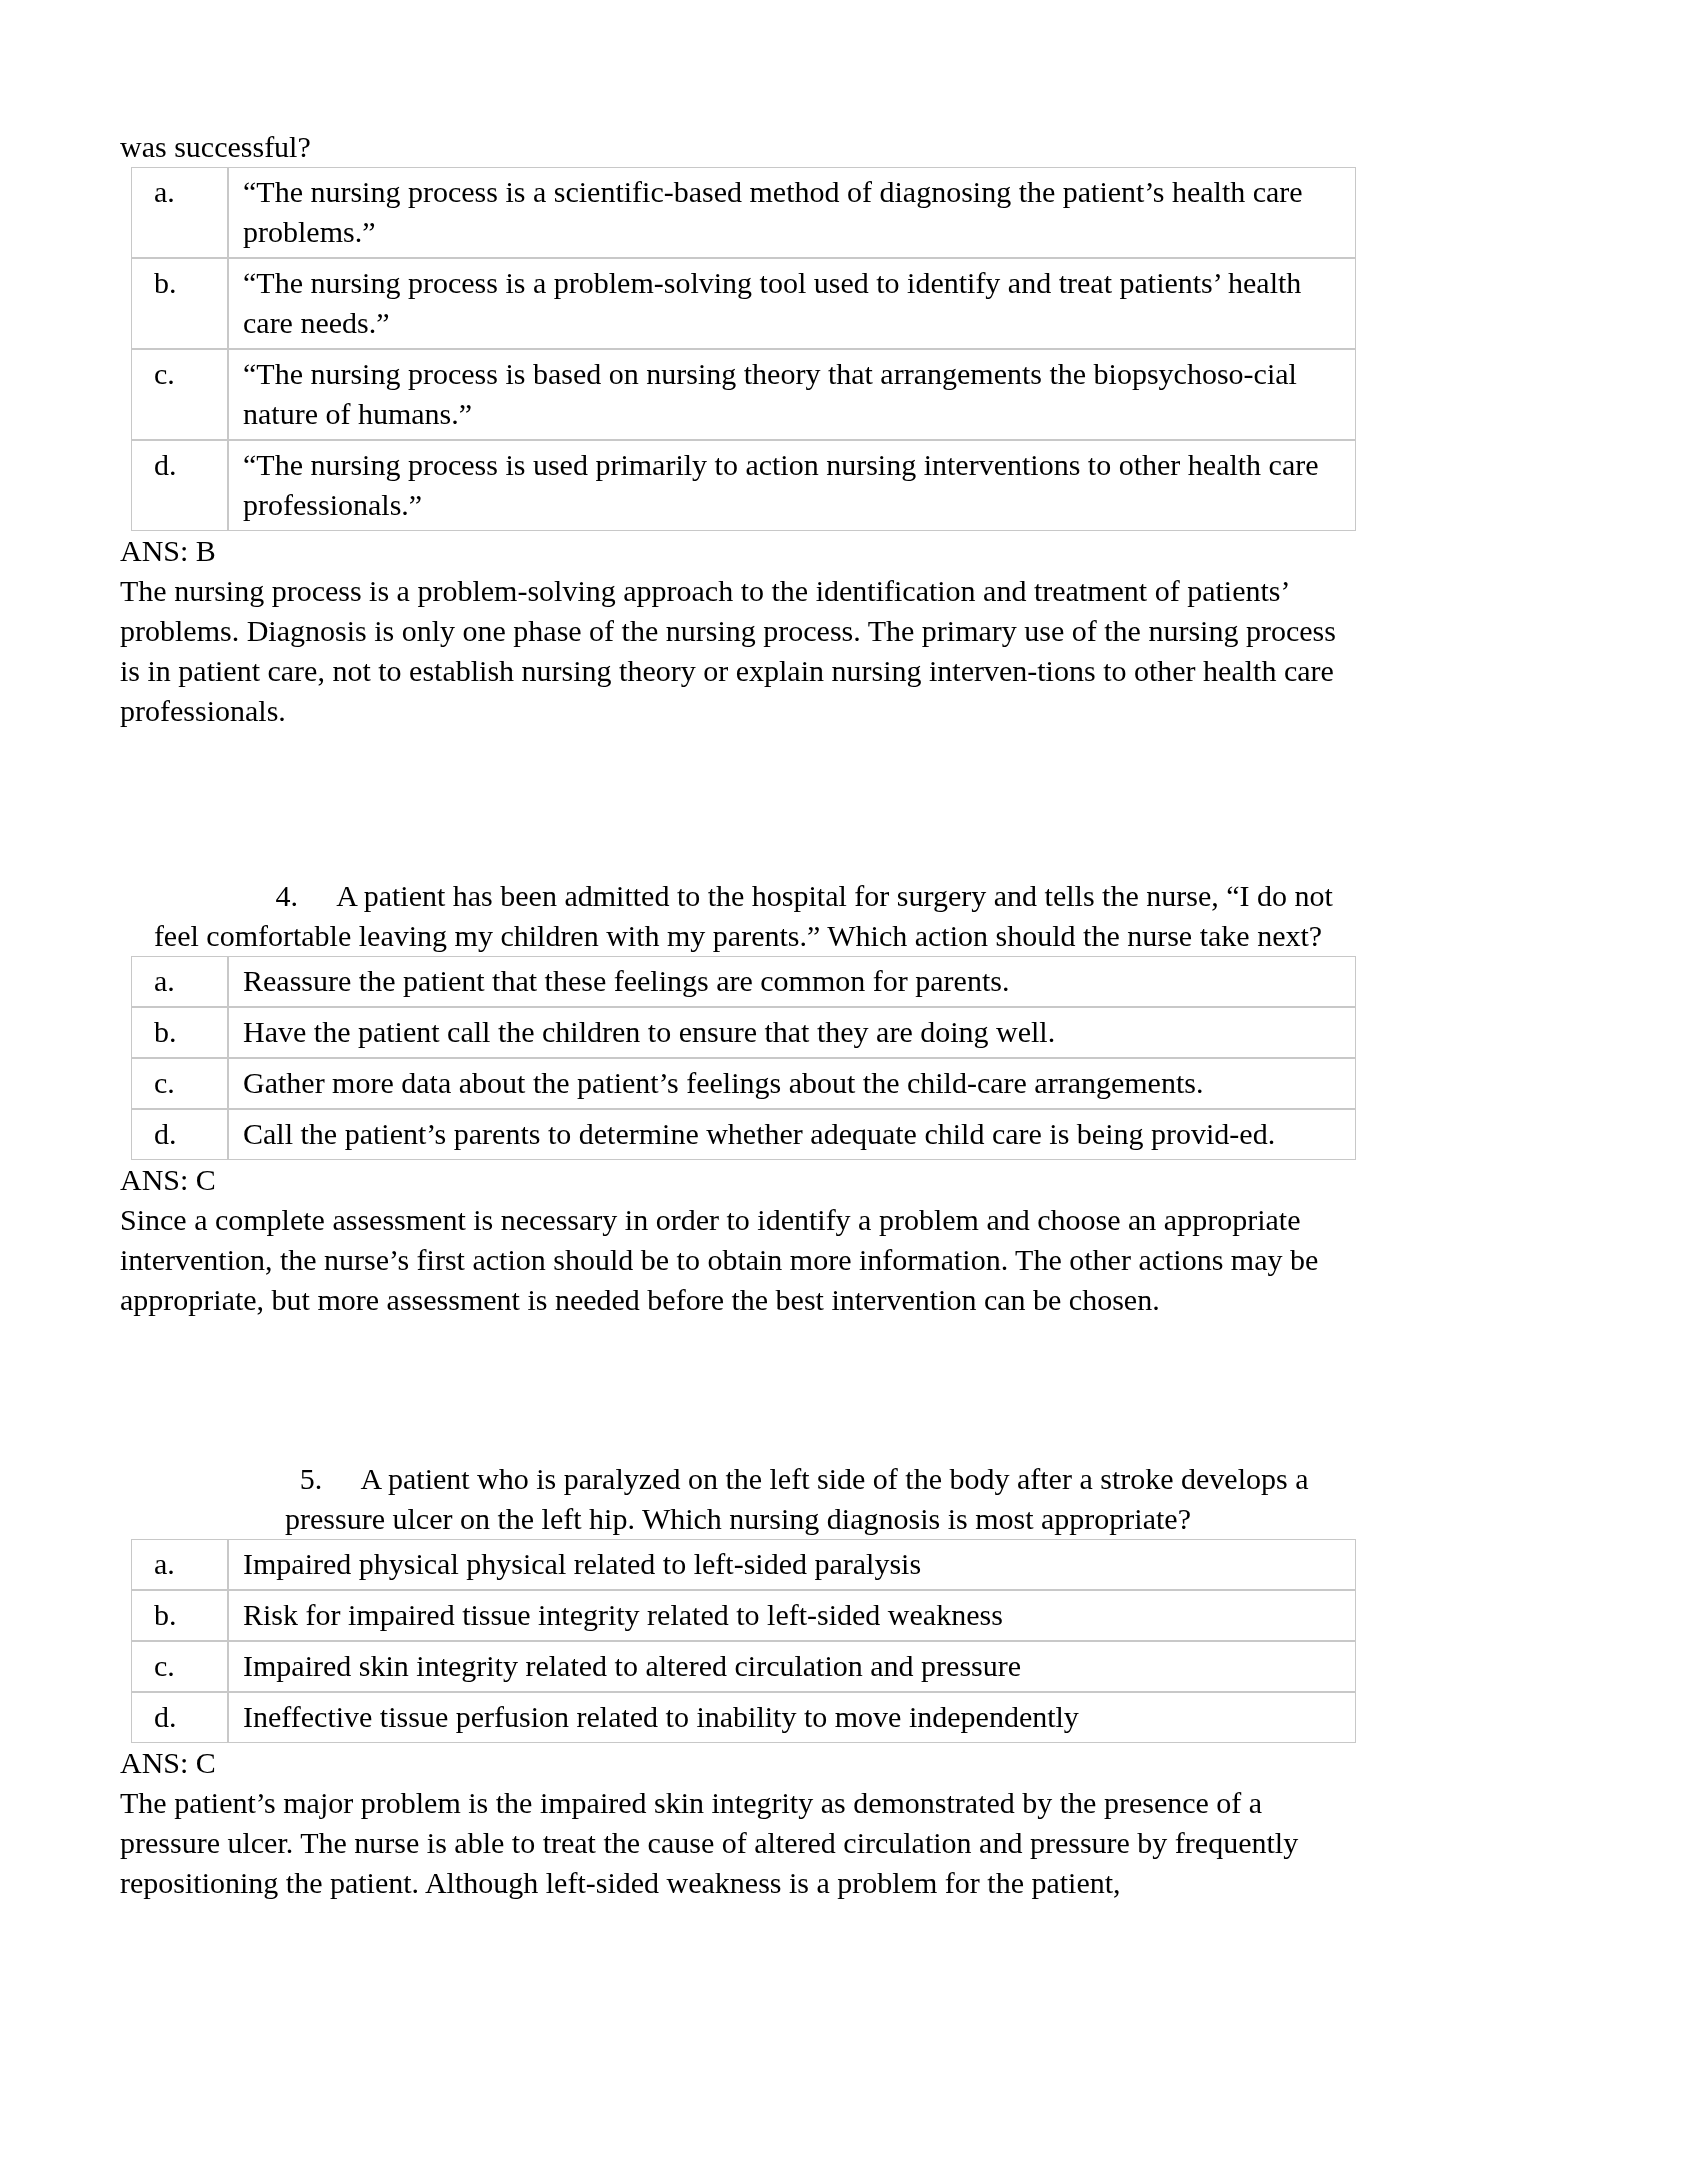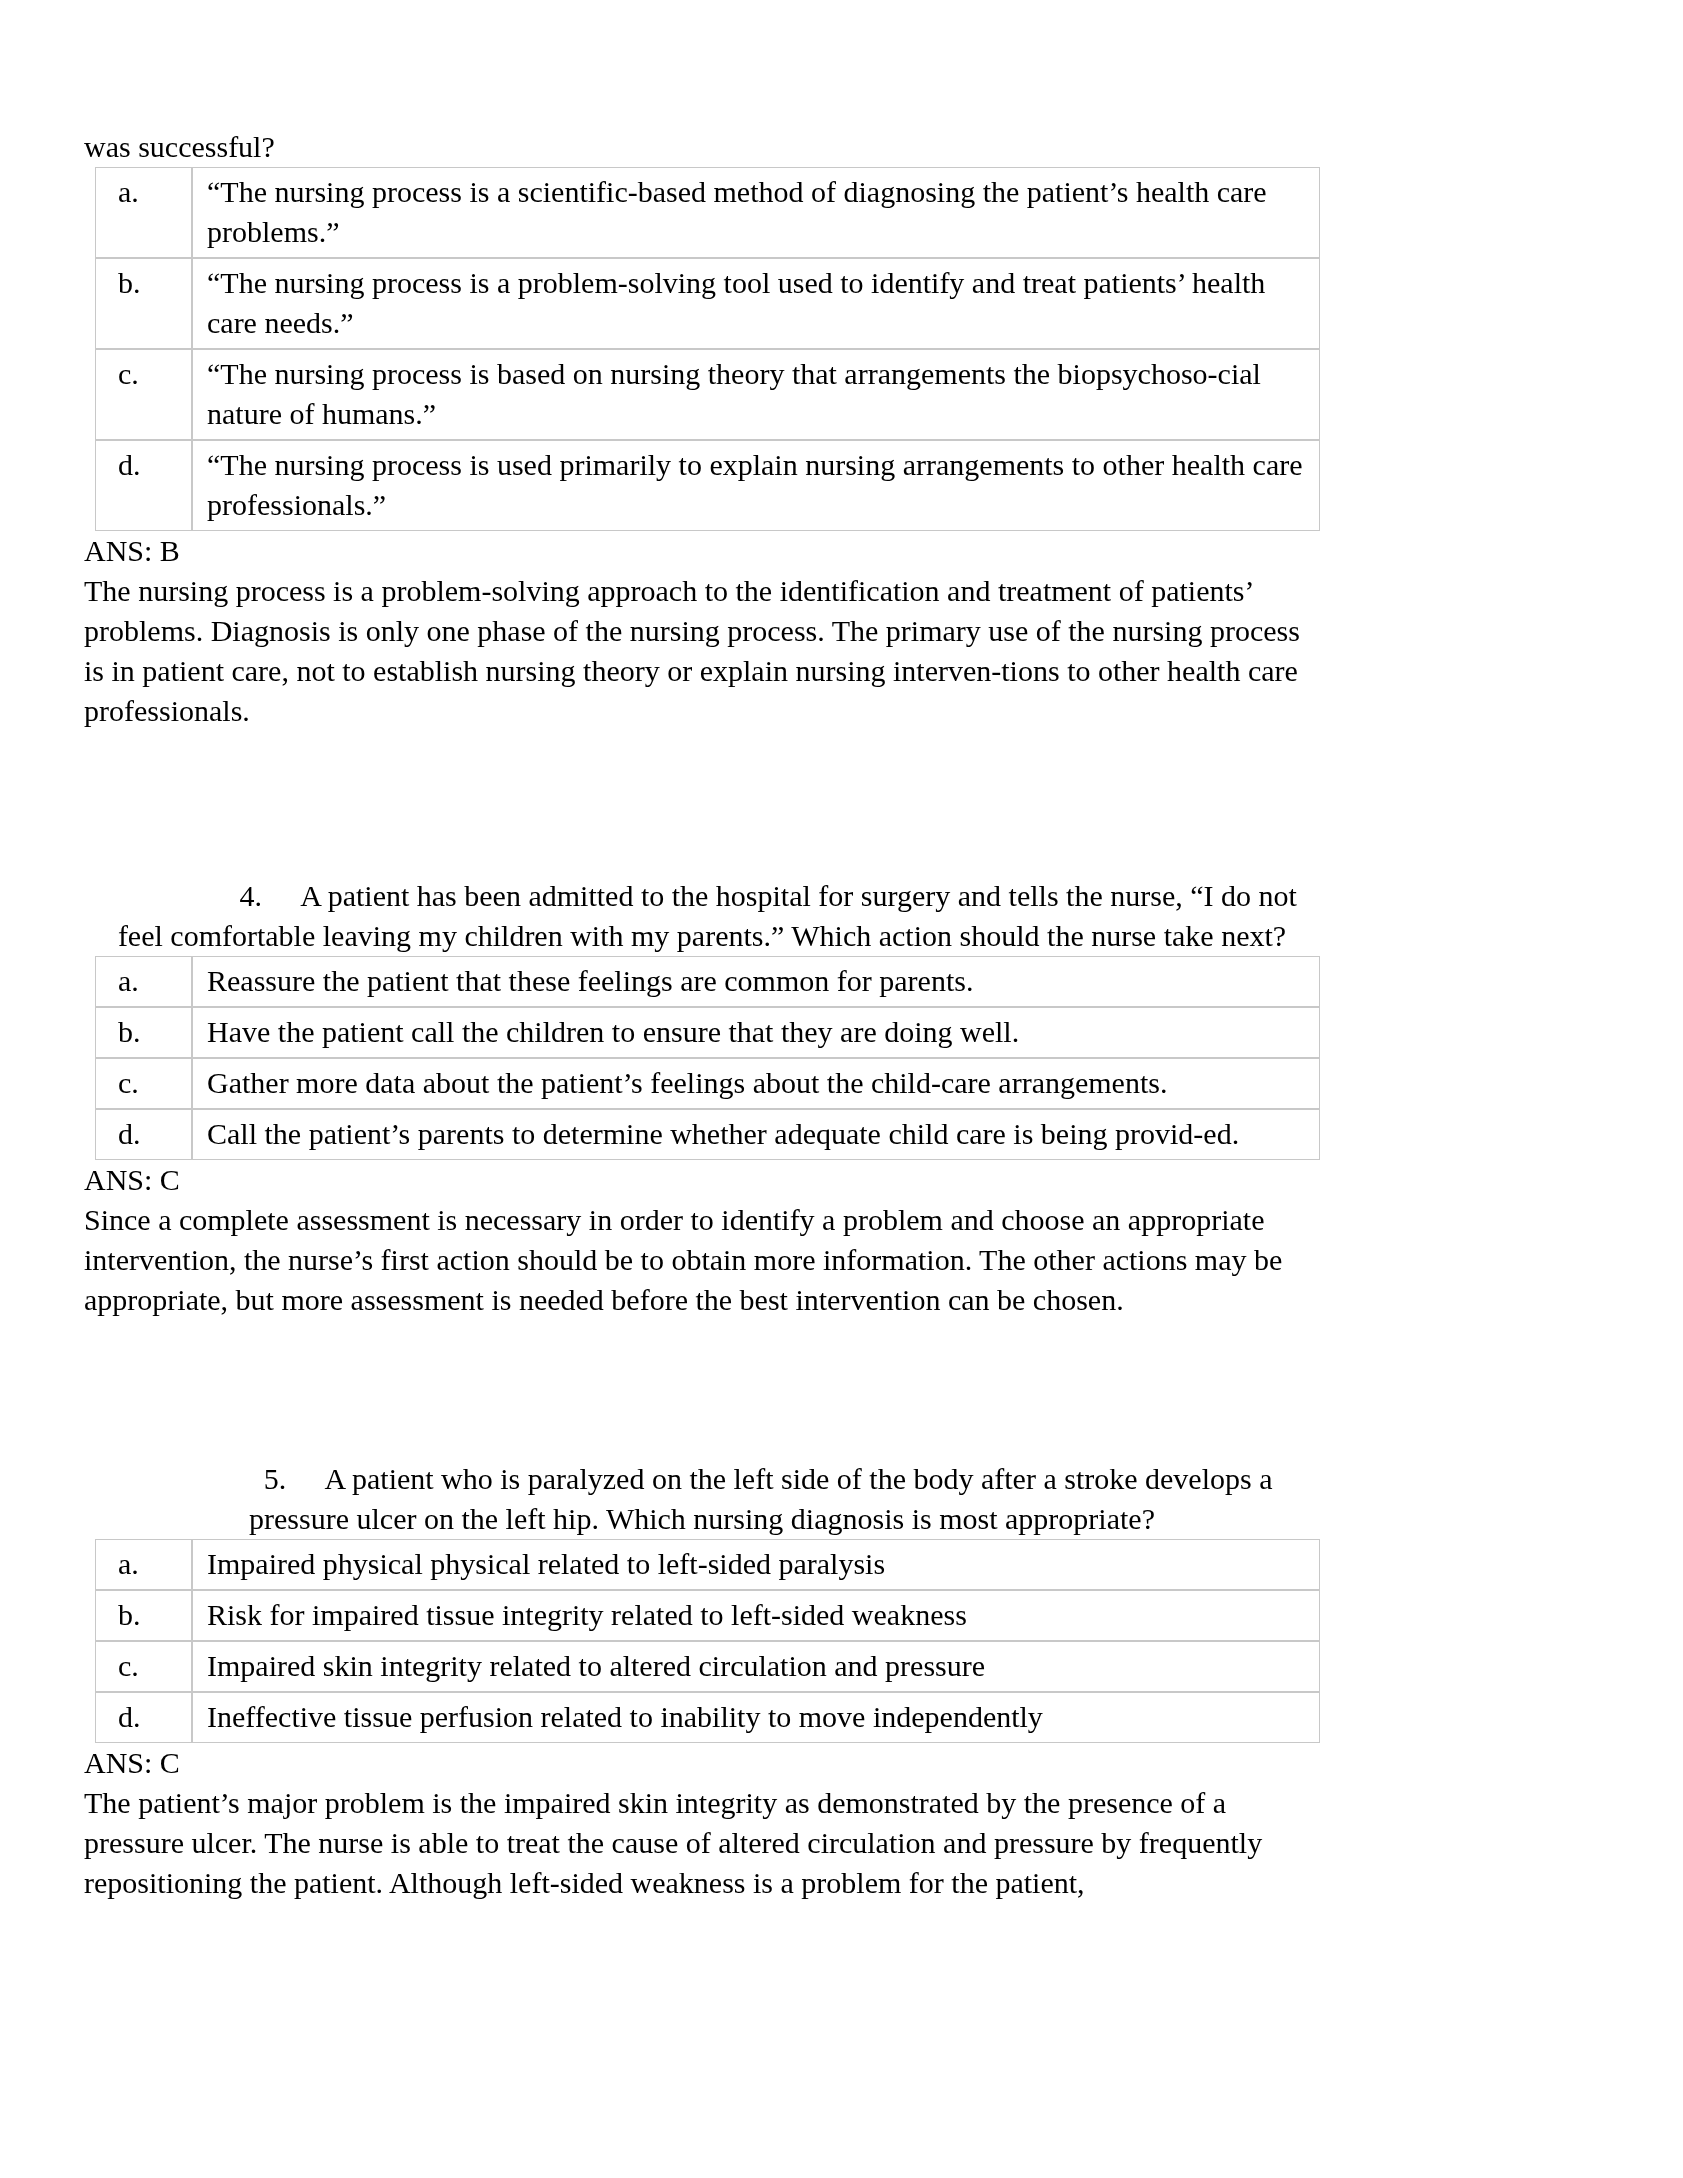--- a/index.html
+++ b/index.html
@@ -11,21 +11,21 @@
   body {
     font-family: "Liberation Serif", "DejaVu Serif", serif;
     color: #000000;
   }
   .page {
     position: relative;
     width: 1683px;
     height: 2178px;
     background: #ffffff;
     box-sizing: border-box;
-    padding: 127px 206px 0 84px;
+    padding: 127px 206px 0 120px;
     overflow: hidden;
   }
   .doc-body {
     width: 1236px;
     font-size: 30px;
     line-height: 40px;
   }
 
   p {
     margin: 0;
@@ -99,21 +99,21 @@
         <tr>
           <td class="lbl">b.</td>
           <td class="txt">“The nursing process is a problem-solving tool used to identify and treat patients’ health care needs.”</td>
         </tr>
         <tr>
           <td class="lbl">c.</td>
           <td class="txt">“The nursing process is based on nursing theory that arrangements the biopsychoso-cial nature of humans.”</td>
         </tr>
         <tr>
           <td class="lbl">d.</td>
-          <td class="txt">“The nursing process is used primarily to explain nursing arrangements to other health care professionals.”</td>
+          <td class="txt">“The nursing process is used primarily to action nursing interventions to other health care professionals.”</td>
         </tr>
       </tbody>
     </table>
 
     <p class="para ans">ANS: B</p>
     <p class="para">The nursing process is a problem-solving approach to the identification and treatment of patients’ problems. Diagnosis is only one phase of the nursing process. The primary use of the nursing process is in patient care, not to establish nursing theory or explain nursing interven-tions to other health care professionals.</p>
 
     <div class="spacer-lg"></div>
 
     <p class="q-stem"><span class="q-num"><span class="q-num-inner">4.</span></span><span>A patient has been admitted to the hospital for surgery and tells the nurse, “I do not feel comfortable leaving my children with my parents.” Which action should the nurse take next?</span></p>

